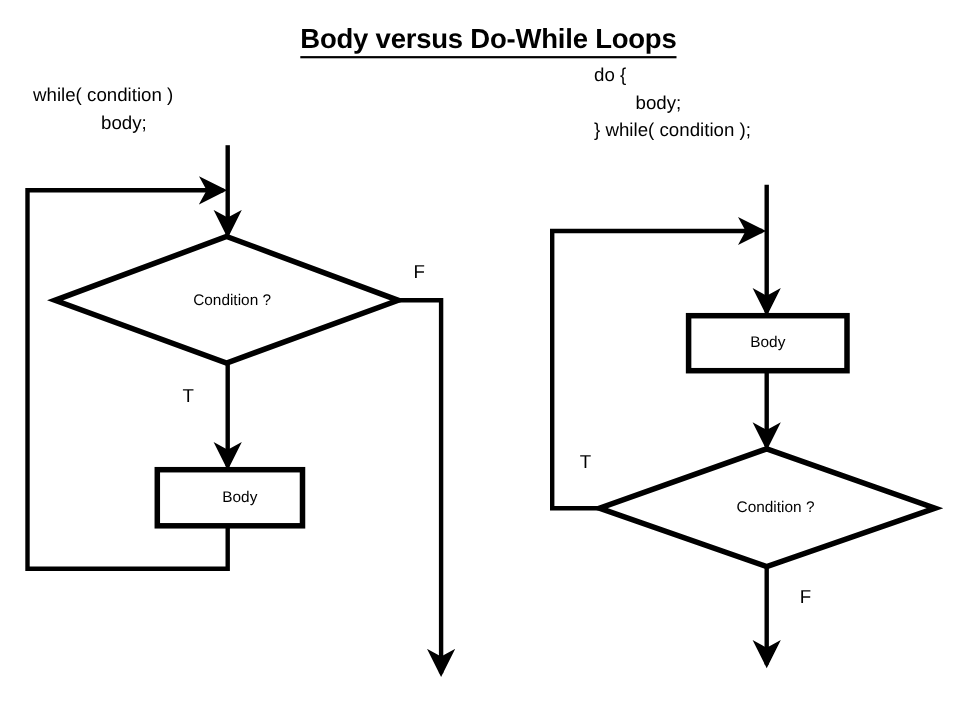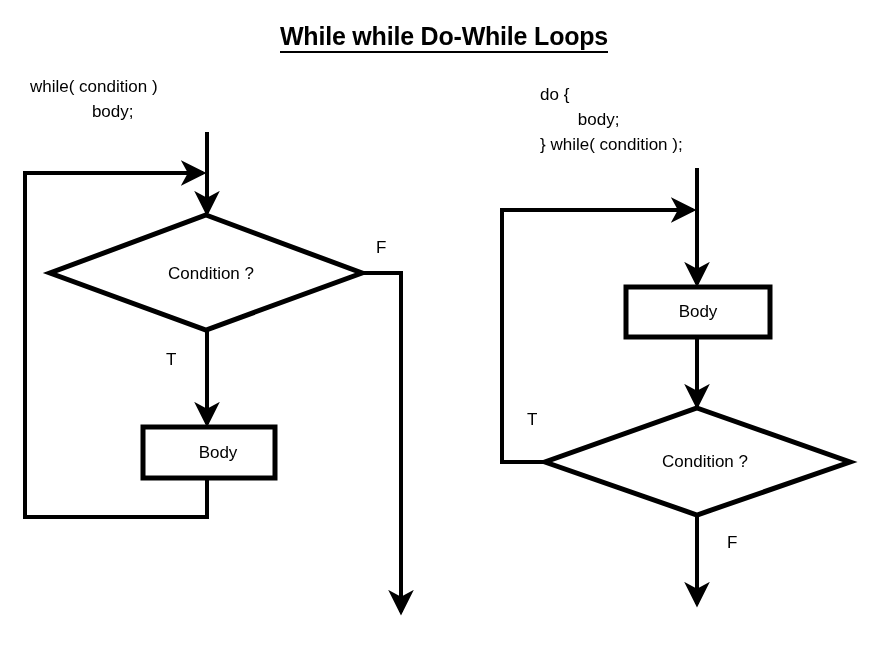--- a/index.html
+++ b/index.html
@@ -37,47 +37,47 @@
     padding-bottom: 1px;
   }
   .code {
     position: absolute;
     font-size: 17px;
     line-height: 25px;
     white-space: pre;
     color: #000000;
   }
   .code-left { left: 30px; top: 74px; text-align: center; }
-  .code-right { left: 540px; top: 82px; }
+  .code-right { left: 540px; top: 56px; }
 
   .diagram-svg {
     position: absolute;
     left: 0;
     top: 0;
   }
   .node-label {
     position: absolute;
-    font-size: 17px;
+    font-size: 14px;
     color: #000000;
     white-space: nowrap;
   }
   .branch-label {
     position: absolute;
     font-size: 17px;
     color: #000000;
     white-space: nowrap;
   }
 </style>
 </head>
 <body>
 
 <div id="page">
 
   <div class="title">
-    <span>While while Do-While Loops</span>
+    <span>Body versus Do-While Loops</span>
   </div>
 
   <div class="code code-left">while( condition )
         body;</div>
   <div class="code code-right">do {
         body;
 } while( condition );</div>
 
   <svg class="diagram-svg" width="888" height="656" viewBox="0 0 888 656">
     <defs>

